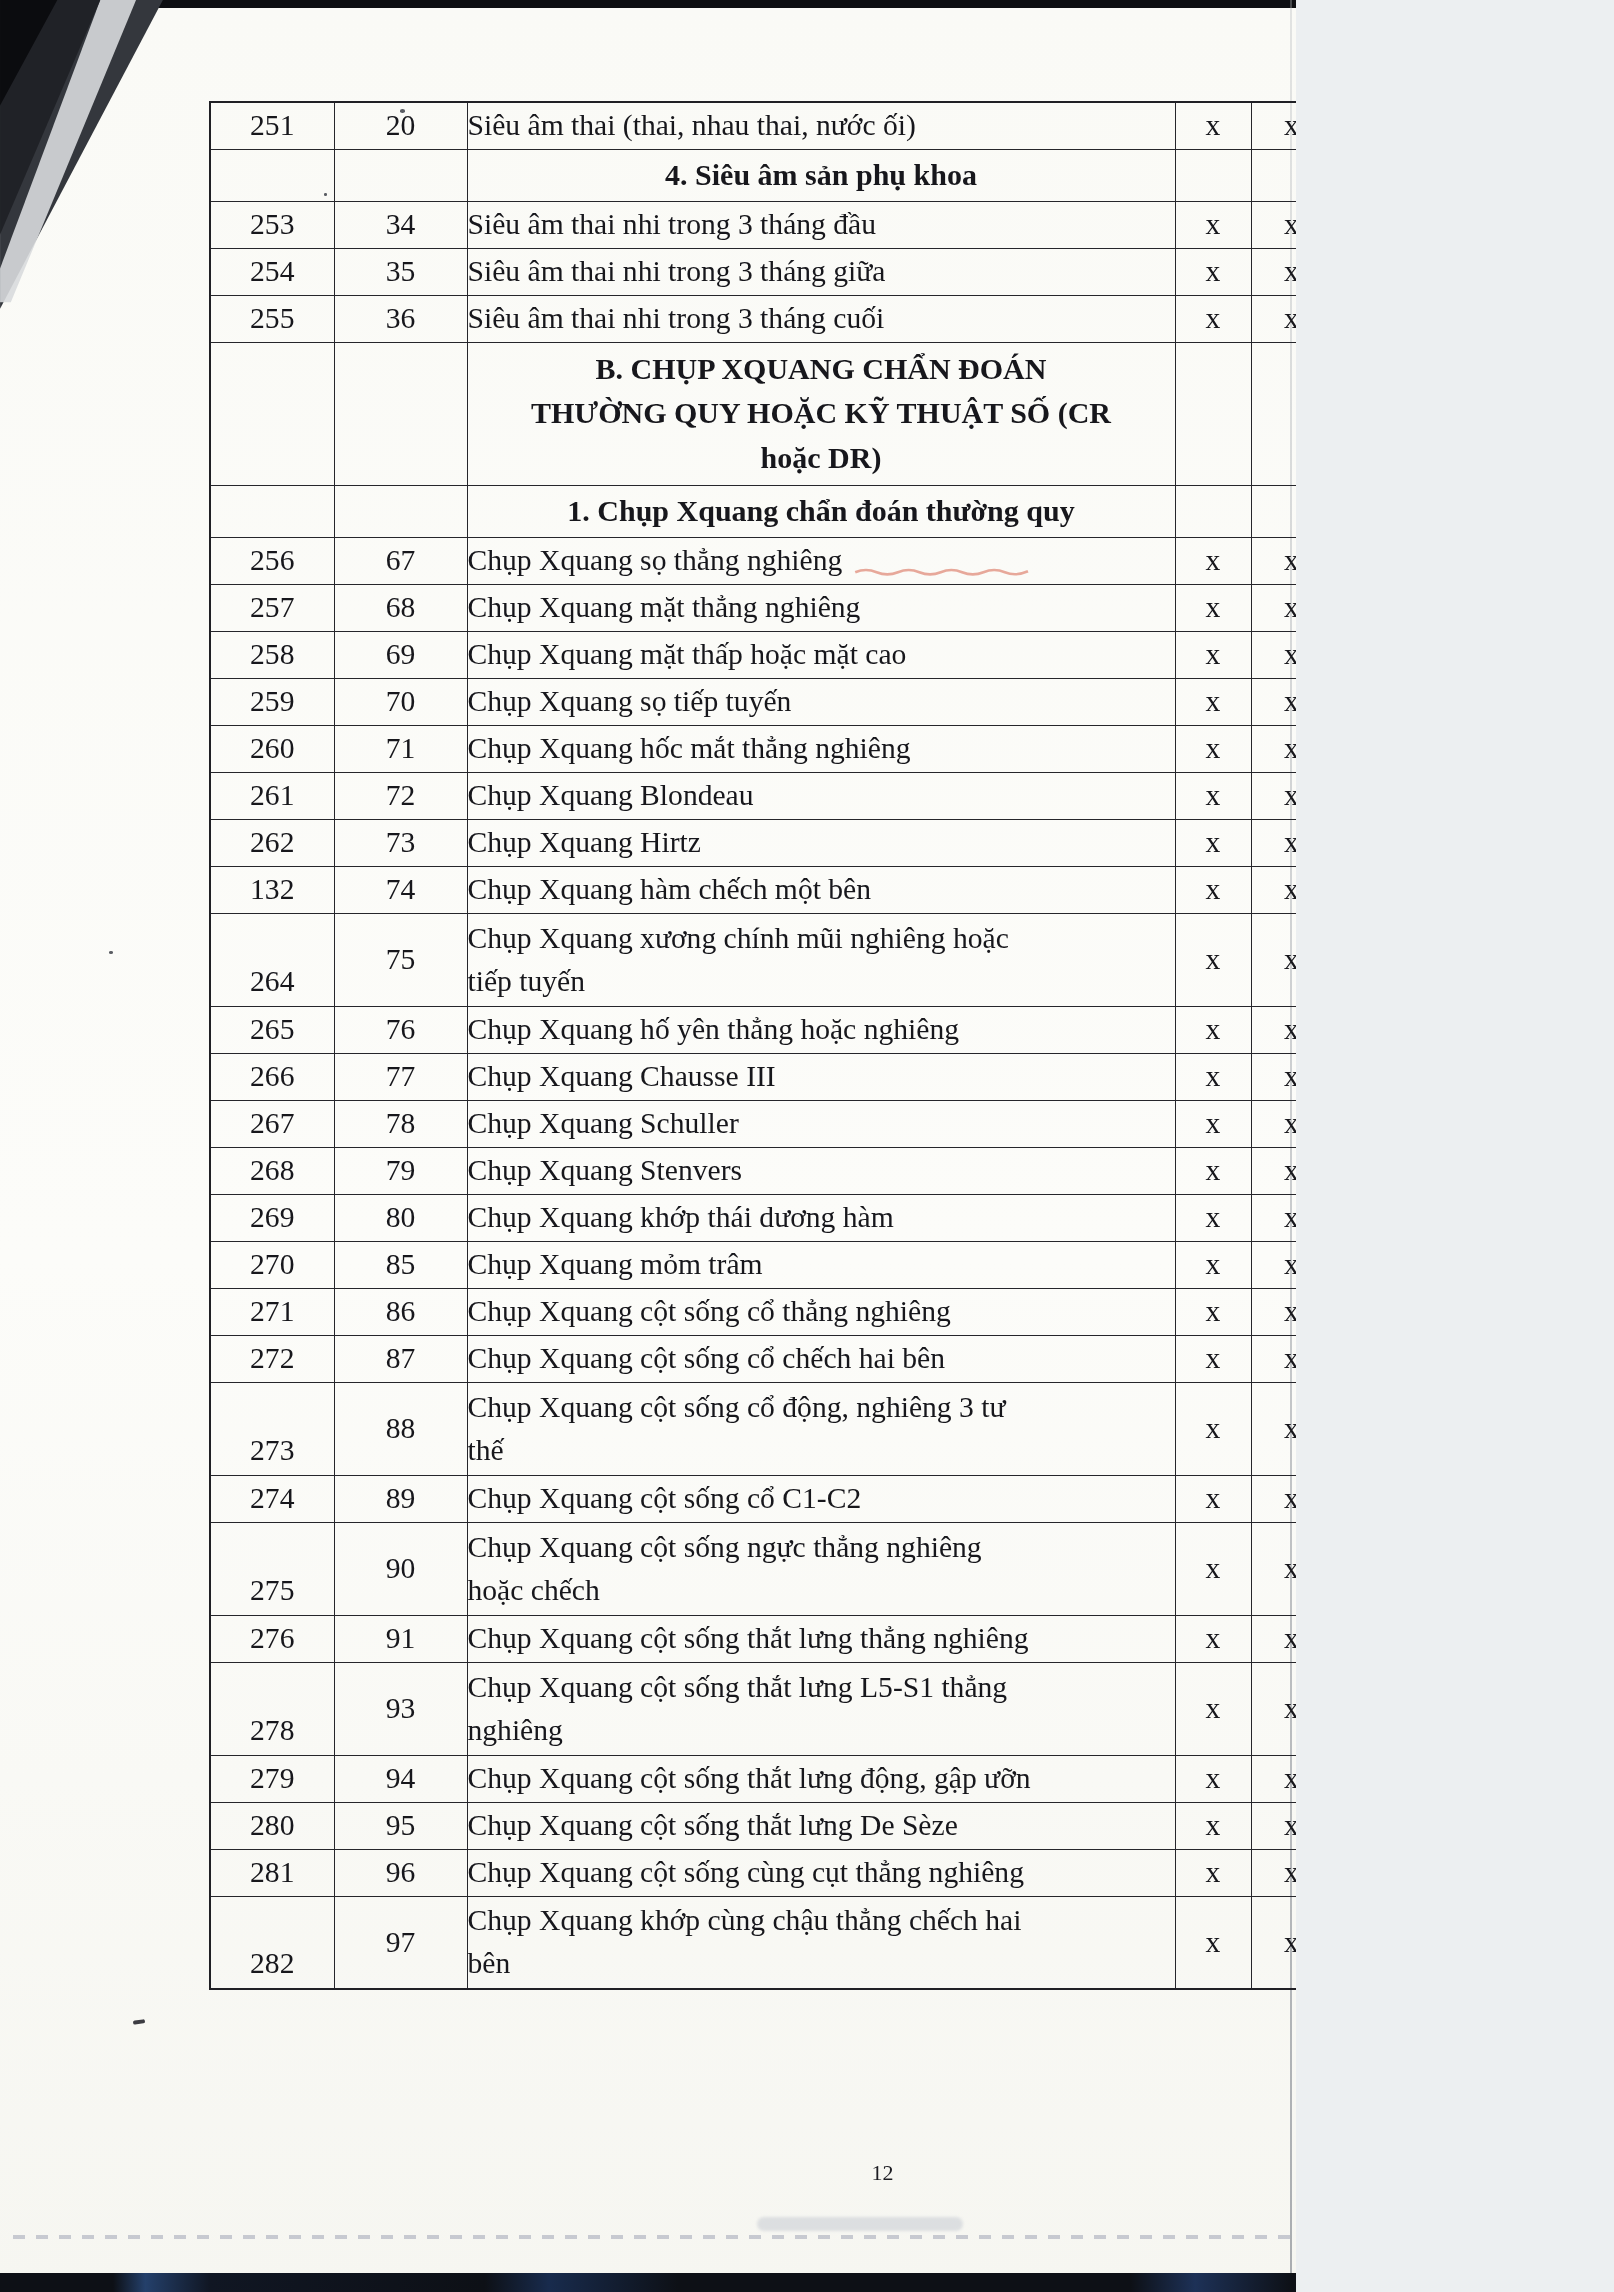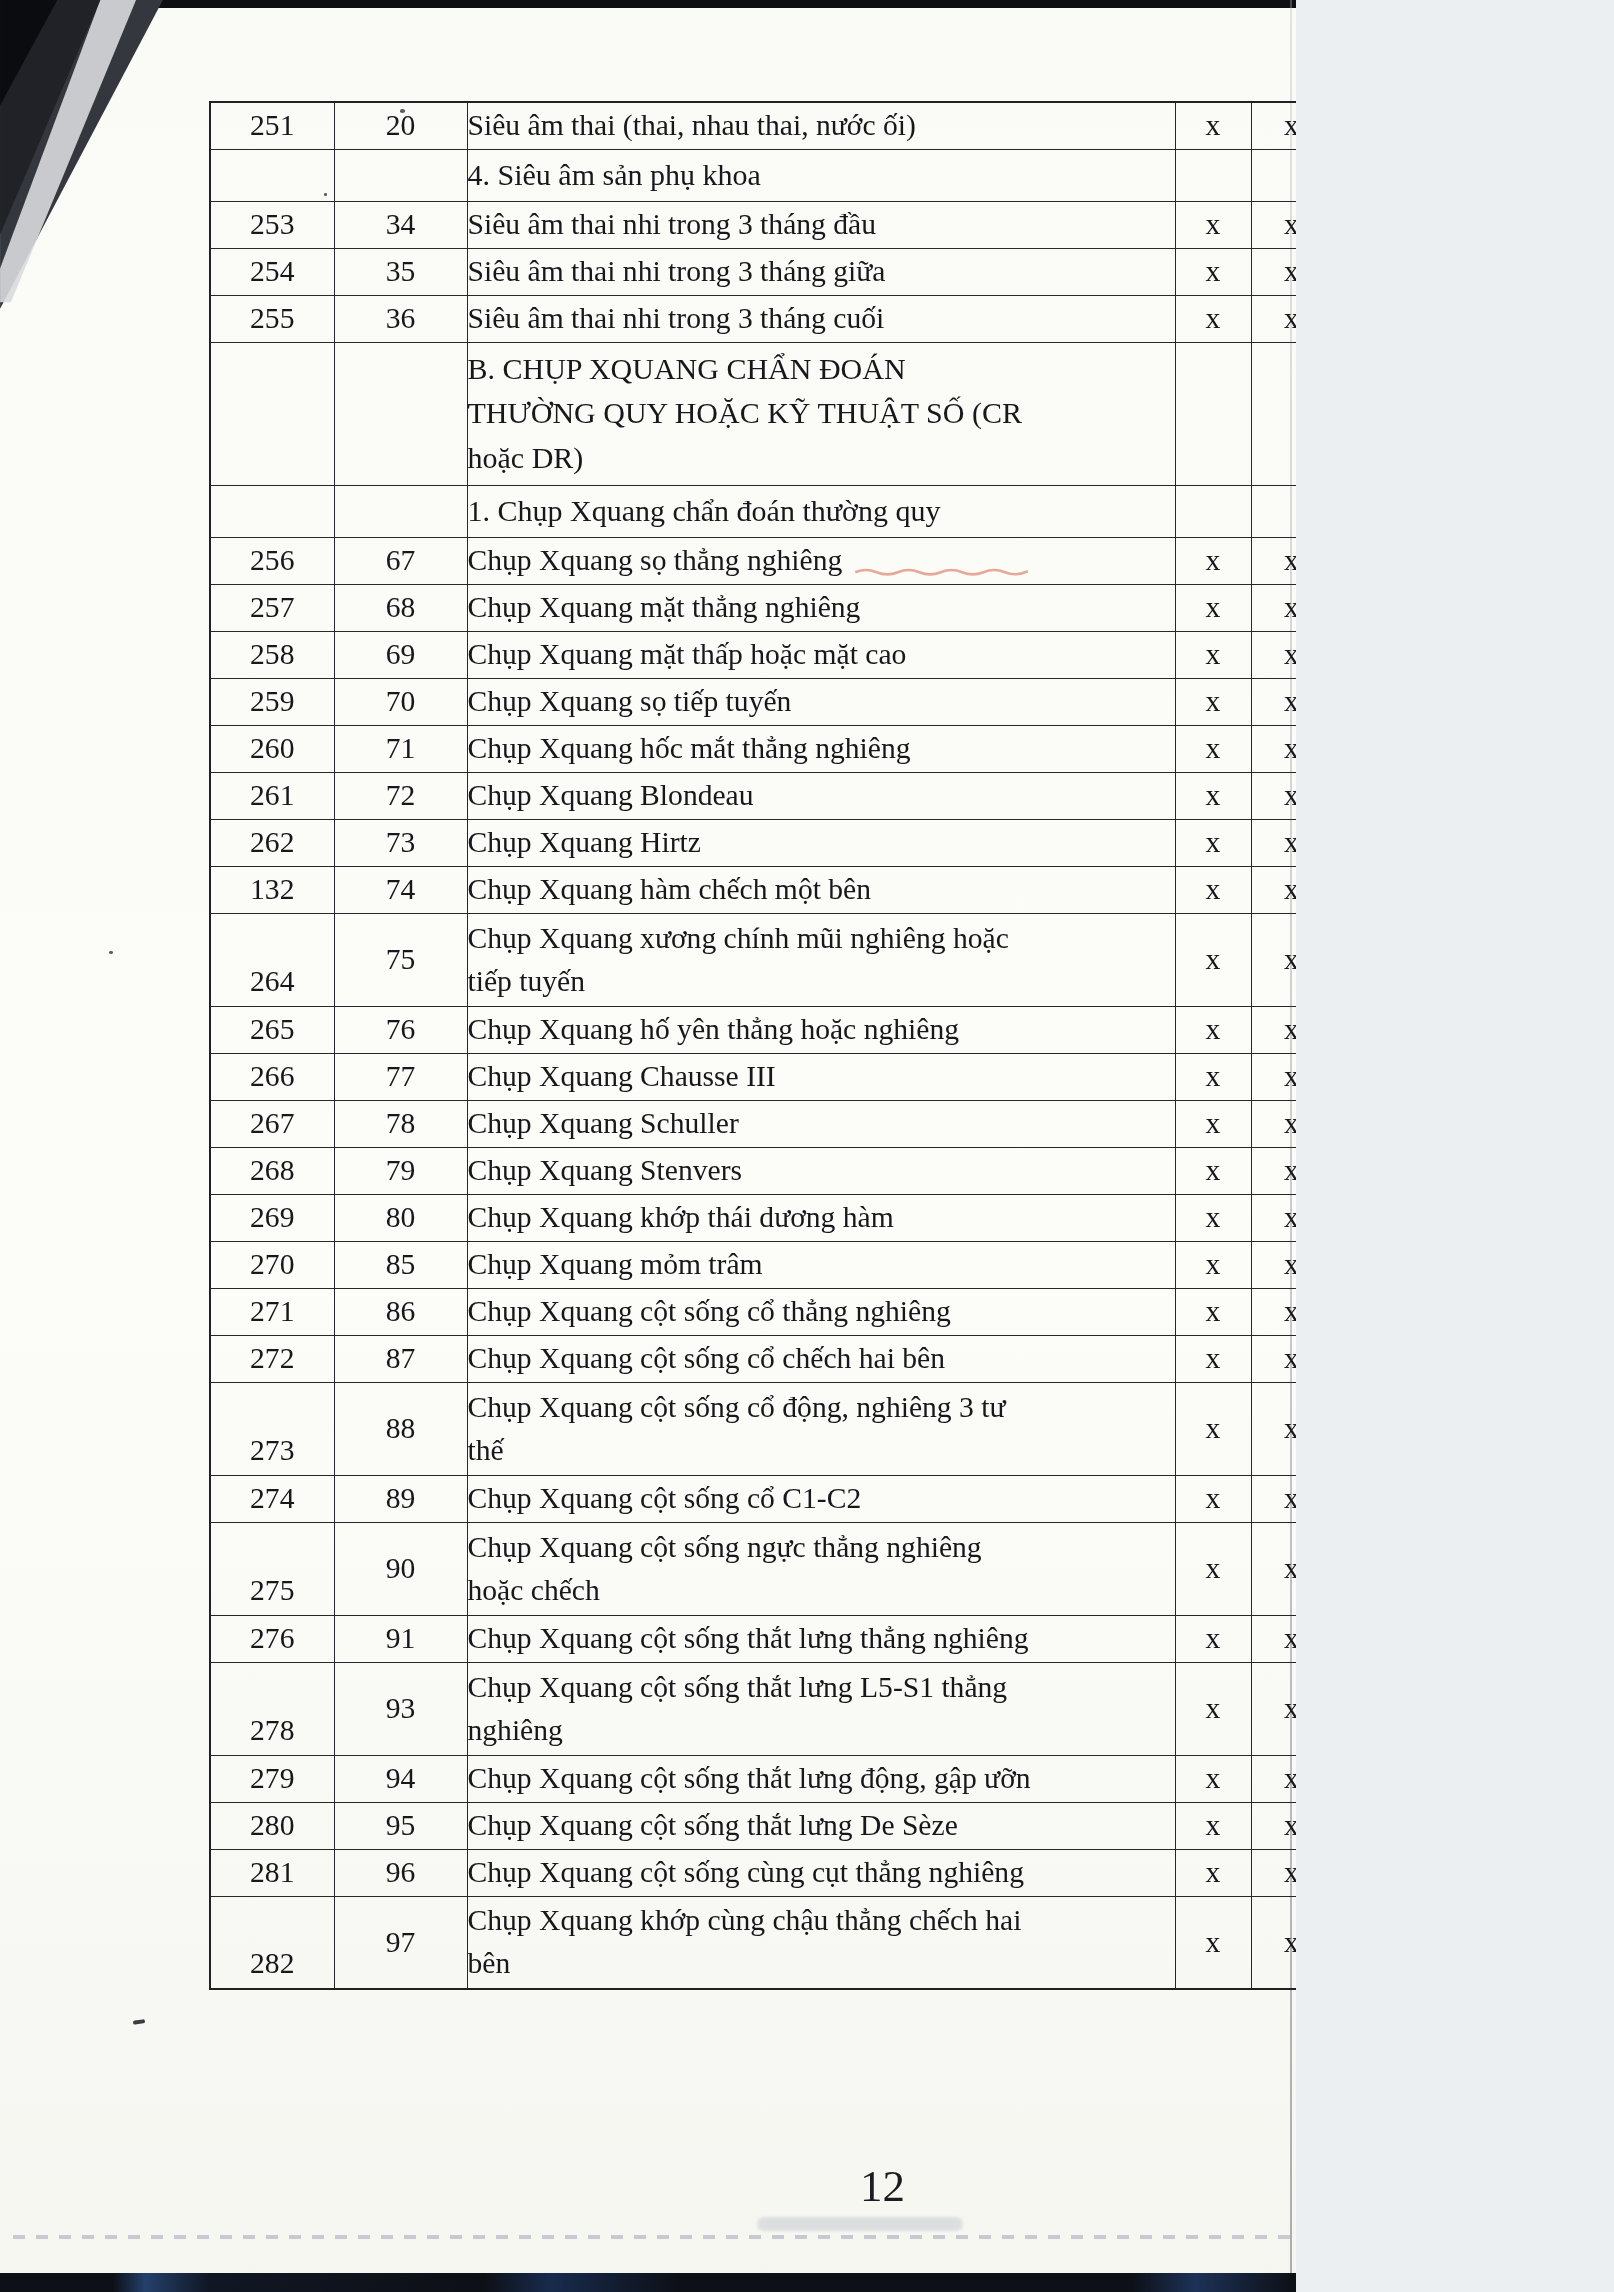--- a/index.html
+++ b/index.html
@@ -41,24 +41,24 @@
     overflow:hidden;
   }
   tr.normal  { height:47px; }
   tr.tall    { height:93px; }
   tr.sec-main{ height:143px; }
   tr.sec-sub { height:52px; }
   td.c-stt, td.c-code { text-align:center; }
   td.c-name { text-align:left; padding:1.8px 10.7px 1.8px 25px; line-height:1.45; }
   td.c-chk  { text-align:center; font-size:28px; }
   tr.tall td.c-stt { vertical-align:bottom; padding-bottom:8px; }
-  tr.sec-main td.c-name, tr.sec-sub td.c-name { font-weight:normal; font-size:30px; line-height:1.47; }
+  tr.sec-main td.c-name, tr.sec-sub td.c-name { font-weight:bold; font-size:30px; line-height:1.47;text-align:center; }
   
   .page-number { position:absolute; left:833px; top:2160px; width:99px; text-align:center;
-    font-size:45px; color:#1c1c22; }
+    font-size:22px; color:#1c1c22; }
   .signature { position:absolute; left:1440px; top:2065px; }
   .sig-bar { position:absolute; left:1560px; top:2103px; width:2.7px; height:56px; background:#2a2f3a; transform:rotate(3deg); border-radius:1.8px; }
   .red-squiggle { position:absolute; left:853px; top:566px; opacity:.5; }
 </style>
 </head>
 <body>
 
 <div class="page">
 
   <div class="top-strip"></div>

